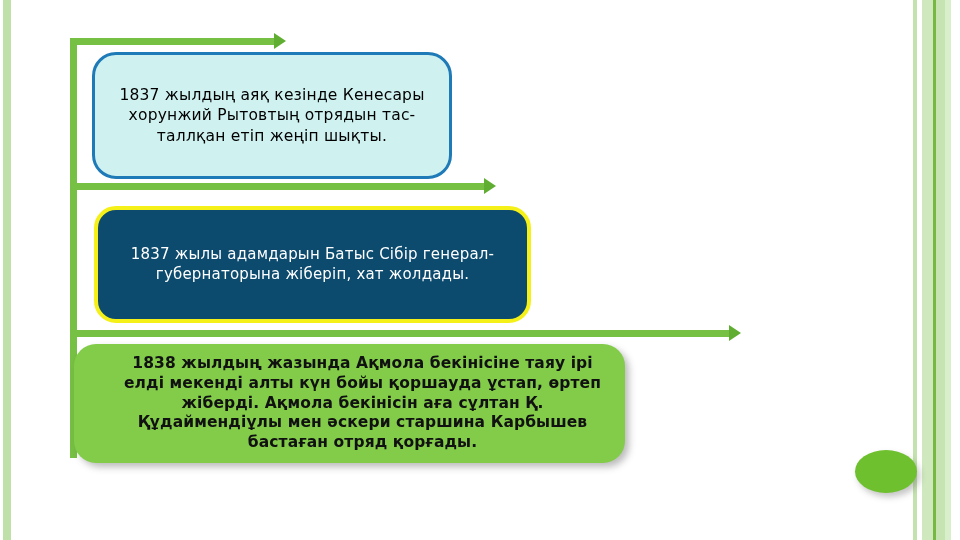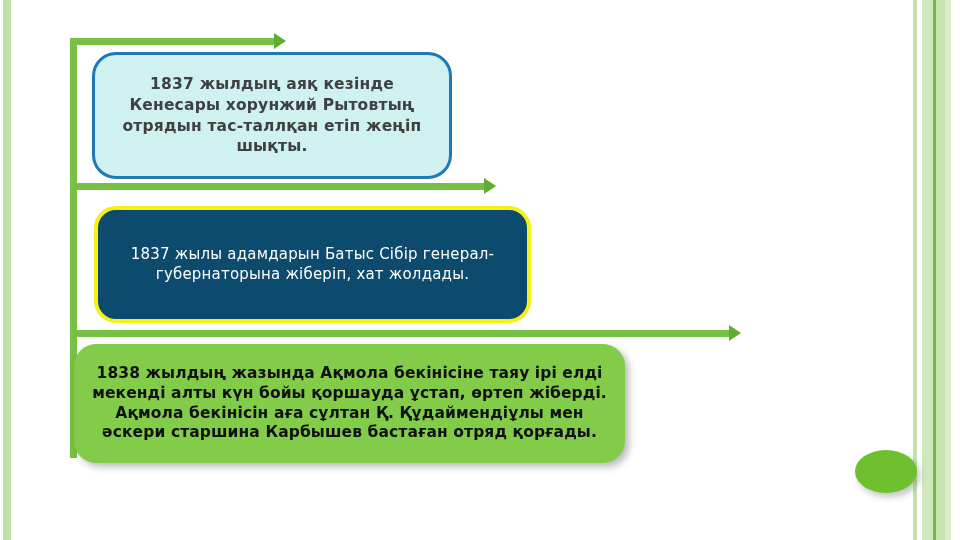--- a/index.html
+++ b/index.html
@@ -85,23 +85,23 @@
   .box-1 {
     left: 92px;
     top: 52px;
     width: 360px;
     height: 127px;
     background: #cff2f1;
     border: 3px solid #1f7ab8;
     border-radius: 24px;
   }
   .box-1 p {
-    color: #404040;
+    color: #000000;
     font-size: 15.5px;
-    font-weight: bold;
+    font-weight: normal;
     letter-spacing: 0.2px;
   }
 
   
   .box-2 {
     left: 94px;
     top: 206px;
     width: 437px;
     height: 117px;
     background: #0c4a6e;
@@ -123,20 +123,21 @@
     background: #82cc4a;
     border-radius: 22px;
     box-shadow: 4px 4px 7px rgba(80, 80, 80, 0.38);
   }
   .box-3 p {
     color: #111111;
     font-size: 15.5px;
     font-weight: bold;
     letter-spacing: 0.1px;
     line-height: 1.29;
+    padding-left: 36px;
   }
 
   
   .deco-oval {
     position: absolute;
     left: 855px;
     top: 450px;
     width: 62px;
     height: 43px;
     background: #6fc02e;

